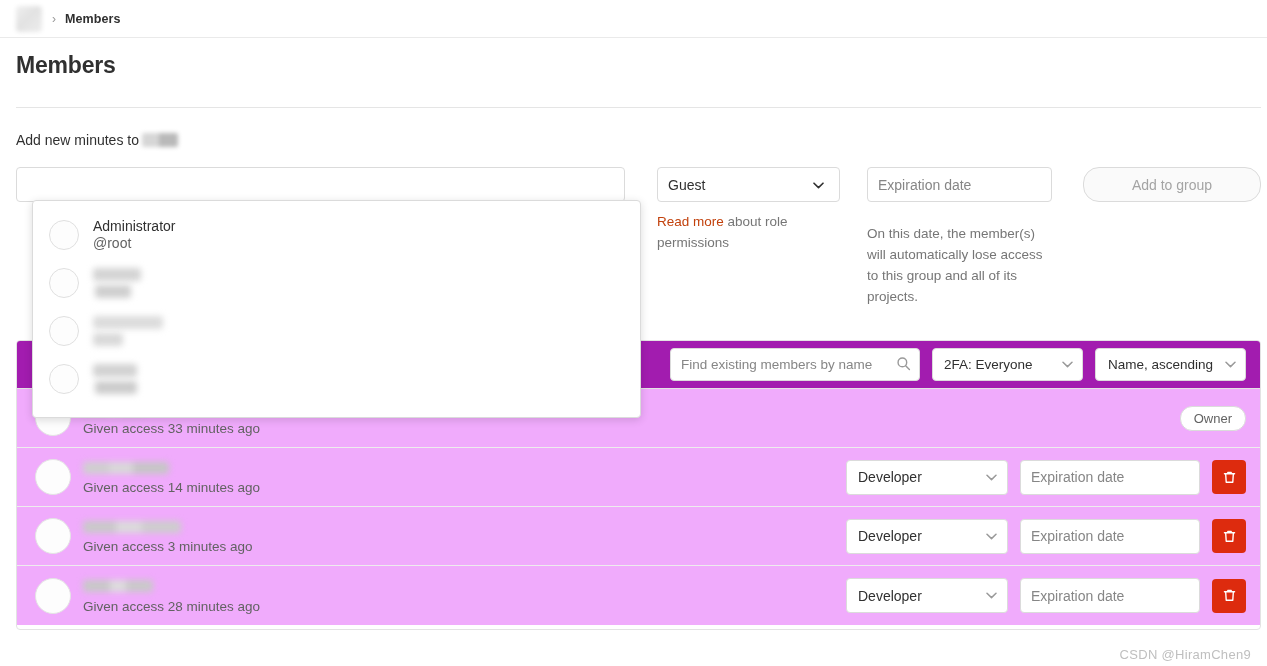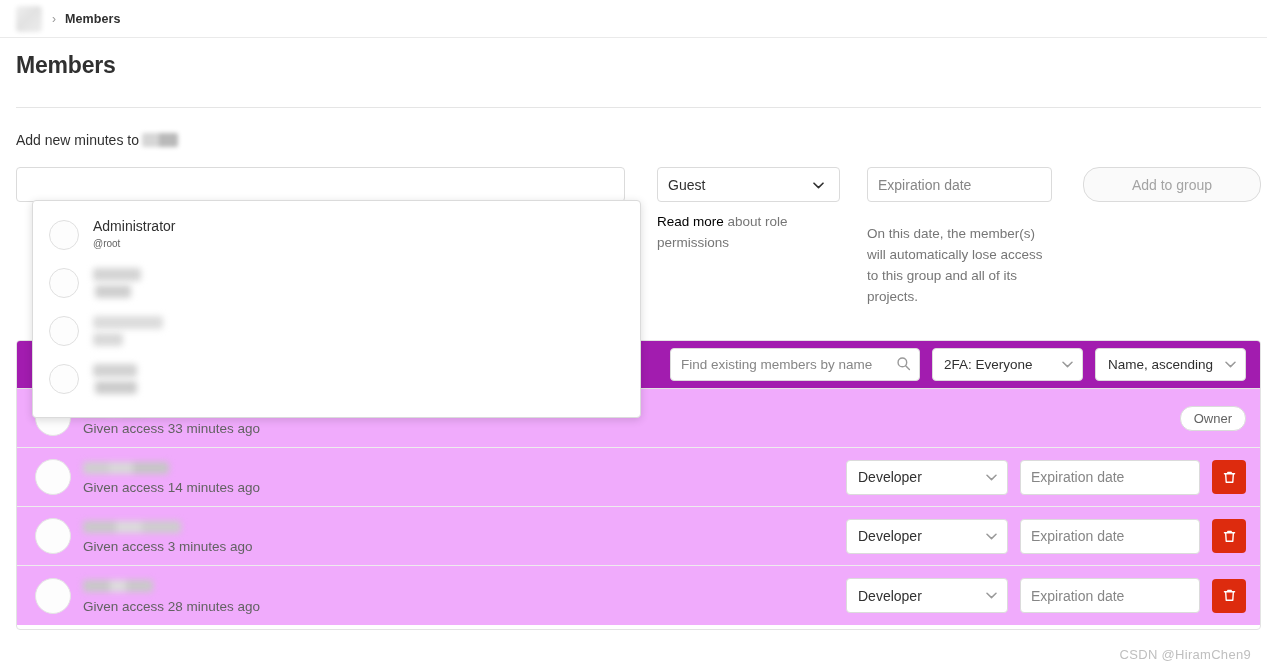--- a/index.html
+++ b/index.html
@@ -86,21 +86,21 @@
   .add-btn {
     position: absolute; left: 1067px; top: 0; width: 178px; height: 35px;
     border: 1px solid #dbdbdb; border-radius: 16px; background: #fafafa;
     font-family: inherit; font-size: 14px; color: #a4a4a4; cursor: default;
   }
 
   .role-help {
     position: absolute; left: 641px; top: 44px; width: 160px;
     font-size: 13.5px; line-height: 21px; color: #767676;
   }
-  .role-help a { color: #000000; text-decoration: none; }
+  .role-help a { color: #c2410c; text-decoration: none; }
 
   .exp-help {
     position: absolute; left: 851px; top: 56px; width: 187px;
     font-size: 13.5px; line-height: 21px; color: #767676;
   }
 
   
   .autocomplete {
     position: absolute; left: 32px; top: 200px; width: 609px; height: 218px;
     background: #fff; border: 1px solid #dbdbdb; border-radius: 4px;
@@ -110,21 +110,21 @@
   .ac-item {
     display: flex; align-items: center; height: 48px; padding: 0 16px; gap: 14px;
     cursor: pointer;
   }
   .ac-avatar {
     width: 30px; height: 30px; border-radius: 50%;
     border: 1px solid #e0e0e0; background: #fdfdfd; flex: none;
   }
   .ac-names { display: flex; flex-direction: column; line-height: 17px; }
   .ac-name { font-size: 14px; color: #303030; }
-  .ac-handle { font-size: 10px; color: #626262; }
+  .ac-handle { font-size: 14px; color: #626262; }
   .blur-line {
     filter: blur(3.1px); border-radius: 3px;
   }
   .bl-a1 { width: 48px; height: 13px; background: #d4d4d4; }
   .bl-a2 { width: 36px; height: 13px; background: #cfcfcf; margin-top: 4px; margin-left: 2px; }
   .bl-b1 { width: 70px; height: 13px; background: #dcdcdc; }
   .bl-b2 { width: 30px; height: 13px; background: #d9d9d9; margin-top: 4px; }
   .bl-c1 { width: 44px; height: 13px; background: #d2d2d2; }
   .bl-c2 { width: 42px; height: 13px; background: #cccccc; margin-top: 4px; margin-left: 2px; }
 

